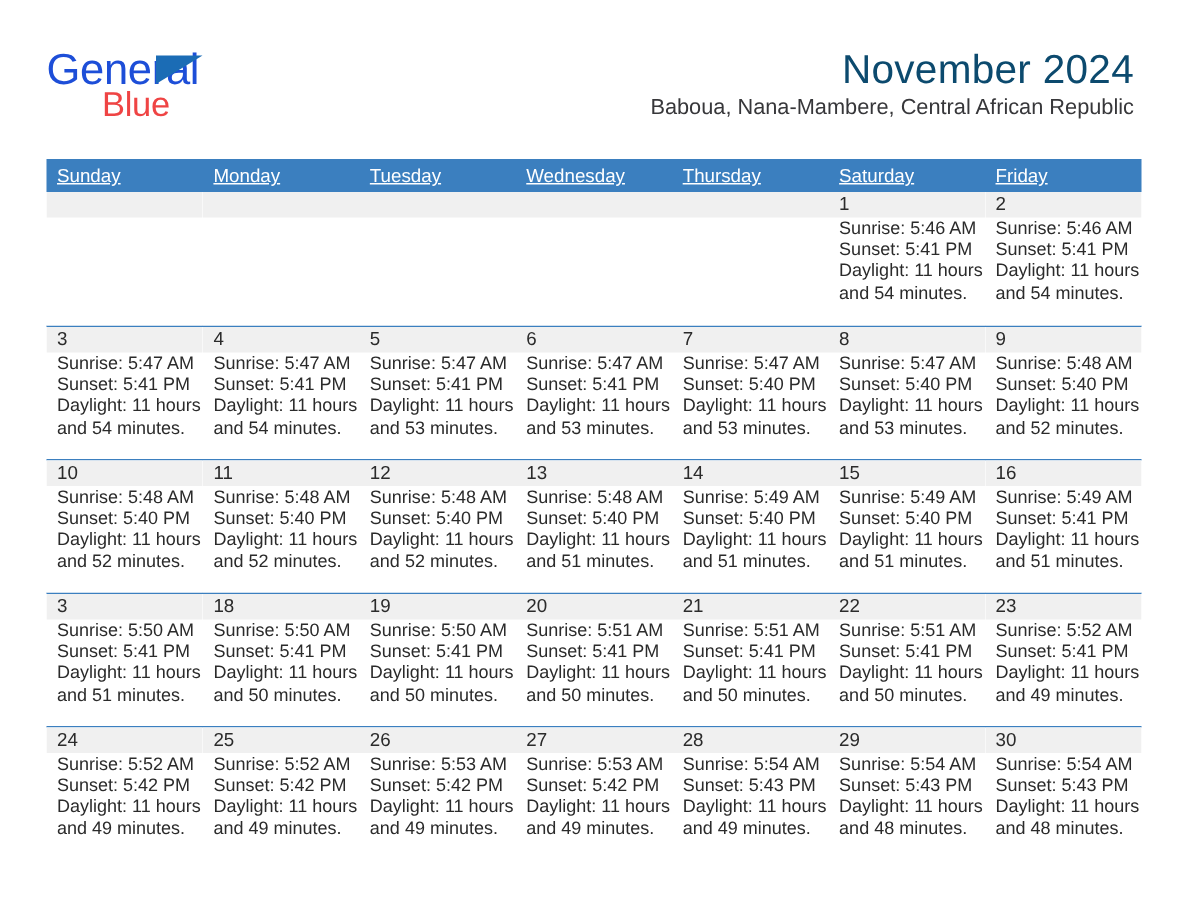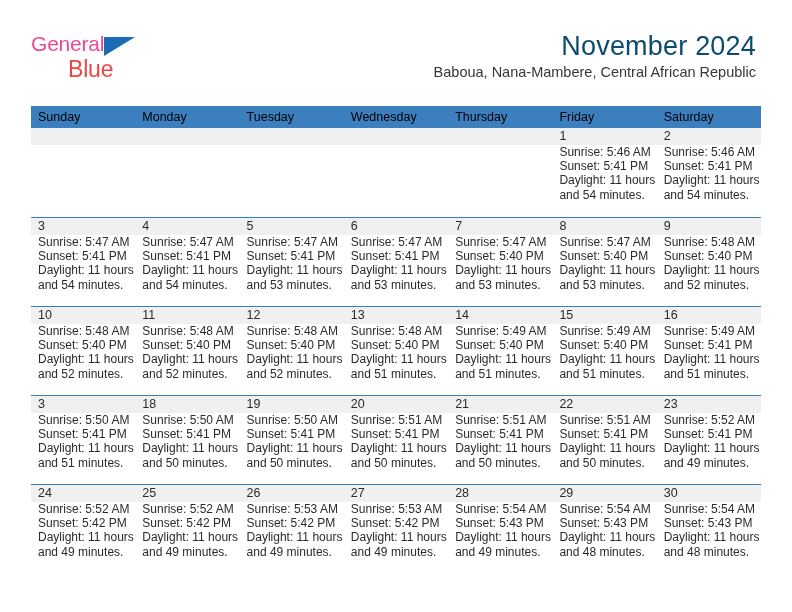--- a/index.html
+++ b/index.html
@@ -30,22 +30,22 @@
     position: absolute;
     left: 31px;
     top: 33px;
     width: 130px;
     height: 46px;
     line-height: 1;
   }
   .logo-row1 {
     position: relative;
     display: block;
-    font-size: 21px;
-    color: #ec4899;
+    font-size: 29px;
+    color: #1d4ed8;
     letter-spacing: -0.2px;
     height: 24px;
   }
   .logo-tri {
     position: absolute;
     left: 73px;
     top: 4px;
     width: 0;
     height: 0;
     border-left: 31px solid #1b6cb5;
@@ -83,26 +83,27 @@
     top: 106px;
     width: 730px;
   }
   .weekdays {
     display: flex;
     background: #3b7fbf;
     height: 22px;
   }
   .weekday {
     flex: 1 1 0;
-    color: #000000;
+    color: #ffffff;
     font-size: 12.5px;
     line-height: 22px;
     padding-left: 7px;
     box-sizing: border-box;
     white-space: nowrap;
+    text-decoration: underline;
   }
   .week {
     display: flex;
     border-top: 1.5px solid #3b7fbf;
     height: 89px;
     box-sizing: border-box;
   }
   .week:first-of-type {
     border-top: none;
   }
@@ -153,22 +154,22 @@
     <div class="subtitle">Baboua, Nana-Mambere, Central African Republic</div>
   </div>
 
   <div class="calendar">
     <div class="weekdays">
       <div class="weekday">Sunday</div>
       <div class="weekday">Monday</div>
       <div class="weekday">Tuesday</div>
       <div class="weekday">Wednesday</div>
       <div class="weekday">Thursday</div>
+      <div class="weekday">Saturday</div>
       <div class="weekday">Friday</div>
-      <div class="weekday">Saturday</div>
     </div>
 
     <div id="weeks-container">
         <div class="week">
           <div class="day empty">
             <div class="day-num"></div>
           </div>
           <div class="day empty">
             <div class="day-num"></div>
           </div>

